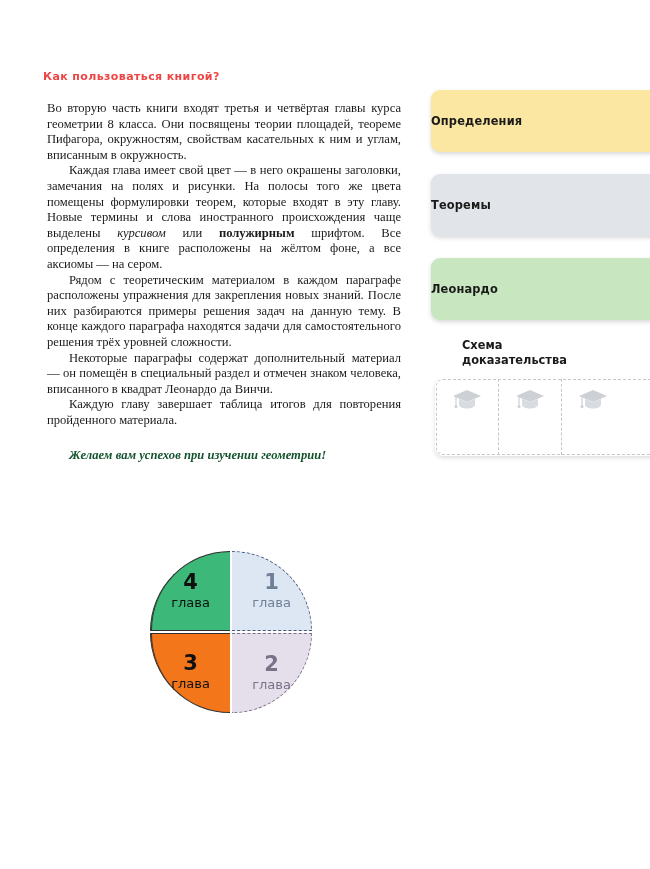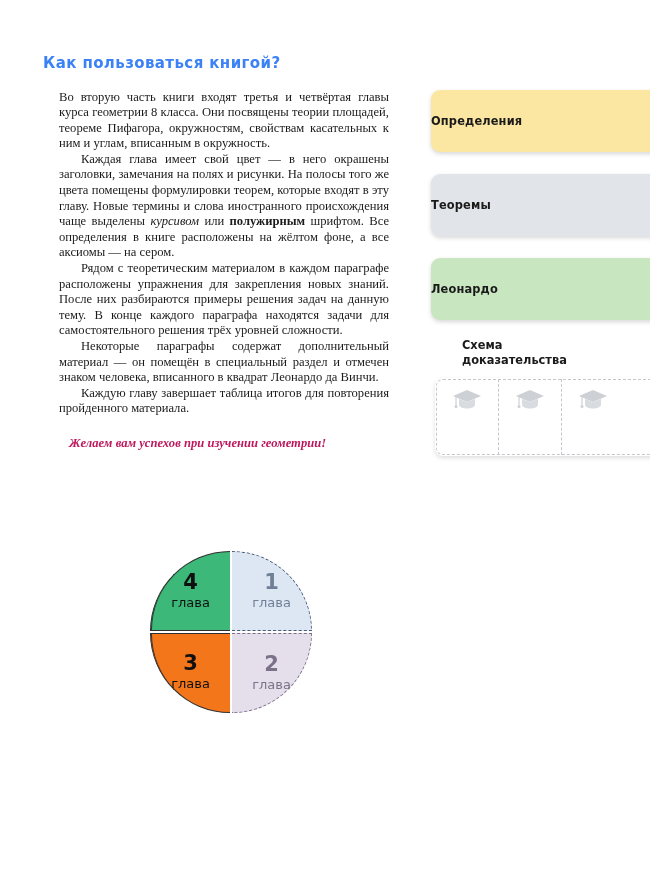--- a/index.html
+++ b/index.html
@@ -26,55 +26,55 @@
   
   .text-column {
     position: absolute;
     left: 43px;
     top: 55px;
     width: 362px;
   }
 
   .page-title {
     font-family: "DejaVu Sans", "Liberation Sans", sans-serif;
-    font-size: 15px;
-    font-weight: 700;
-    color: #3b82f6;
+    font-size: 11px;
+    font-weight: 700;
+    color: #ef4444;
     letter-spacing: 0.4px;
-    margin: 0 0 18px 0;
+    margin: 16px 0 18px 0;
     line-height: 1.1;
   }
 
   .body-text {
     font-family: "Liberation Serif", "DejaVu Serif", serif;
     font-size: 12.6px;
     line-height: 15.6px;
     color: #1b1b1b;
     text-align: justify;
     text-justify: inter-word;
-    margin: 16px;
+    margin: 4px;
     hyphens: manual;
   }
   .body-text p {
     margin: 0;
     text-indent: 22px;
   }
   .body-text p.no-indent {
     text-indent: 0;
   }
   .body-text i { font-style: italic; }
   .body-text b { font-weight: 700; }
 
   .wish-line {
     font-family: "Liberation Serif", "DejaVu Serif", serif;
     font-size: 12.6px;
     line-height: 16px;
     font-style: italic;
     font-weight: 700;
-    color: #be185d;
+    color: #14532d;
     margin: 18px 0 0 0;
     text-indent: 26px;
   }
 
   
   .sidebar {
     position: absolute;
     left: 431px;
     top: 90px;
     width: 260px;   

